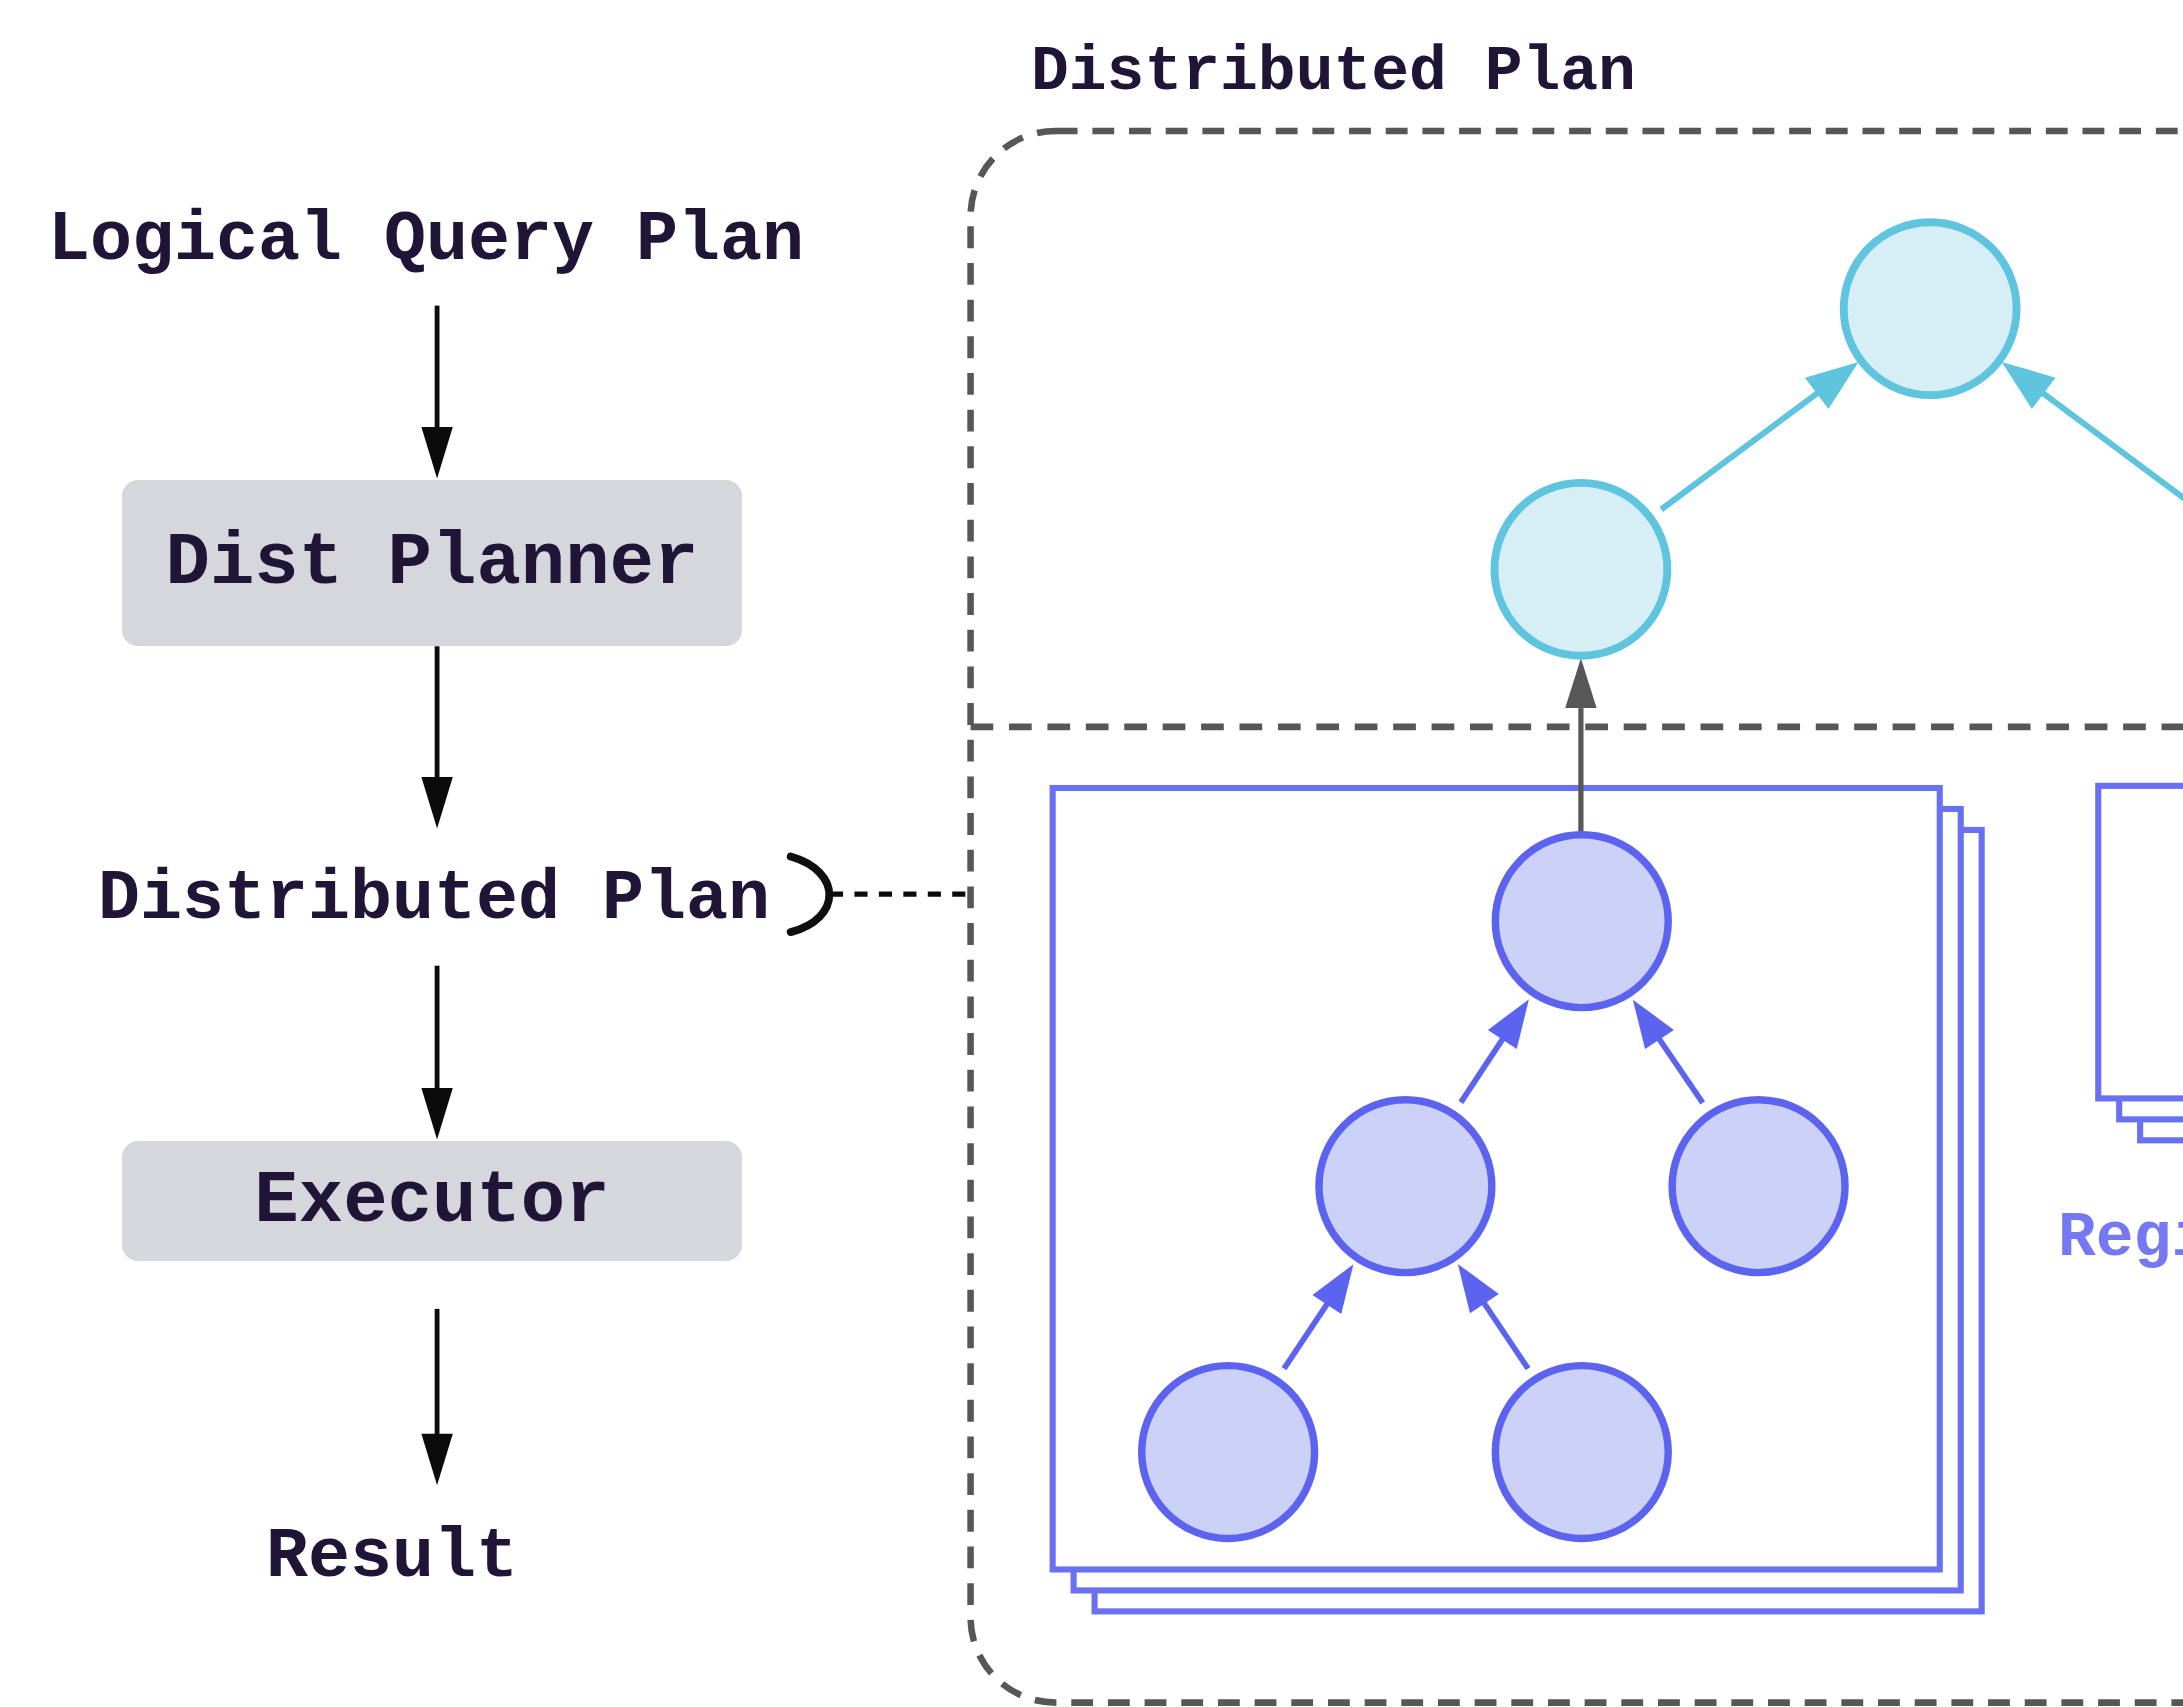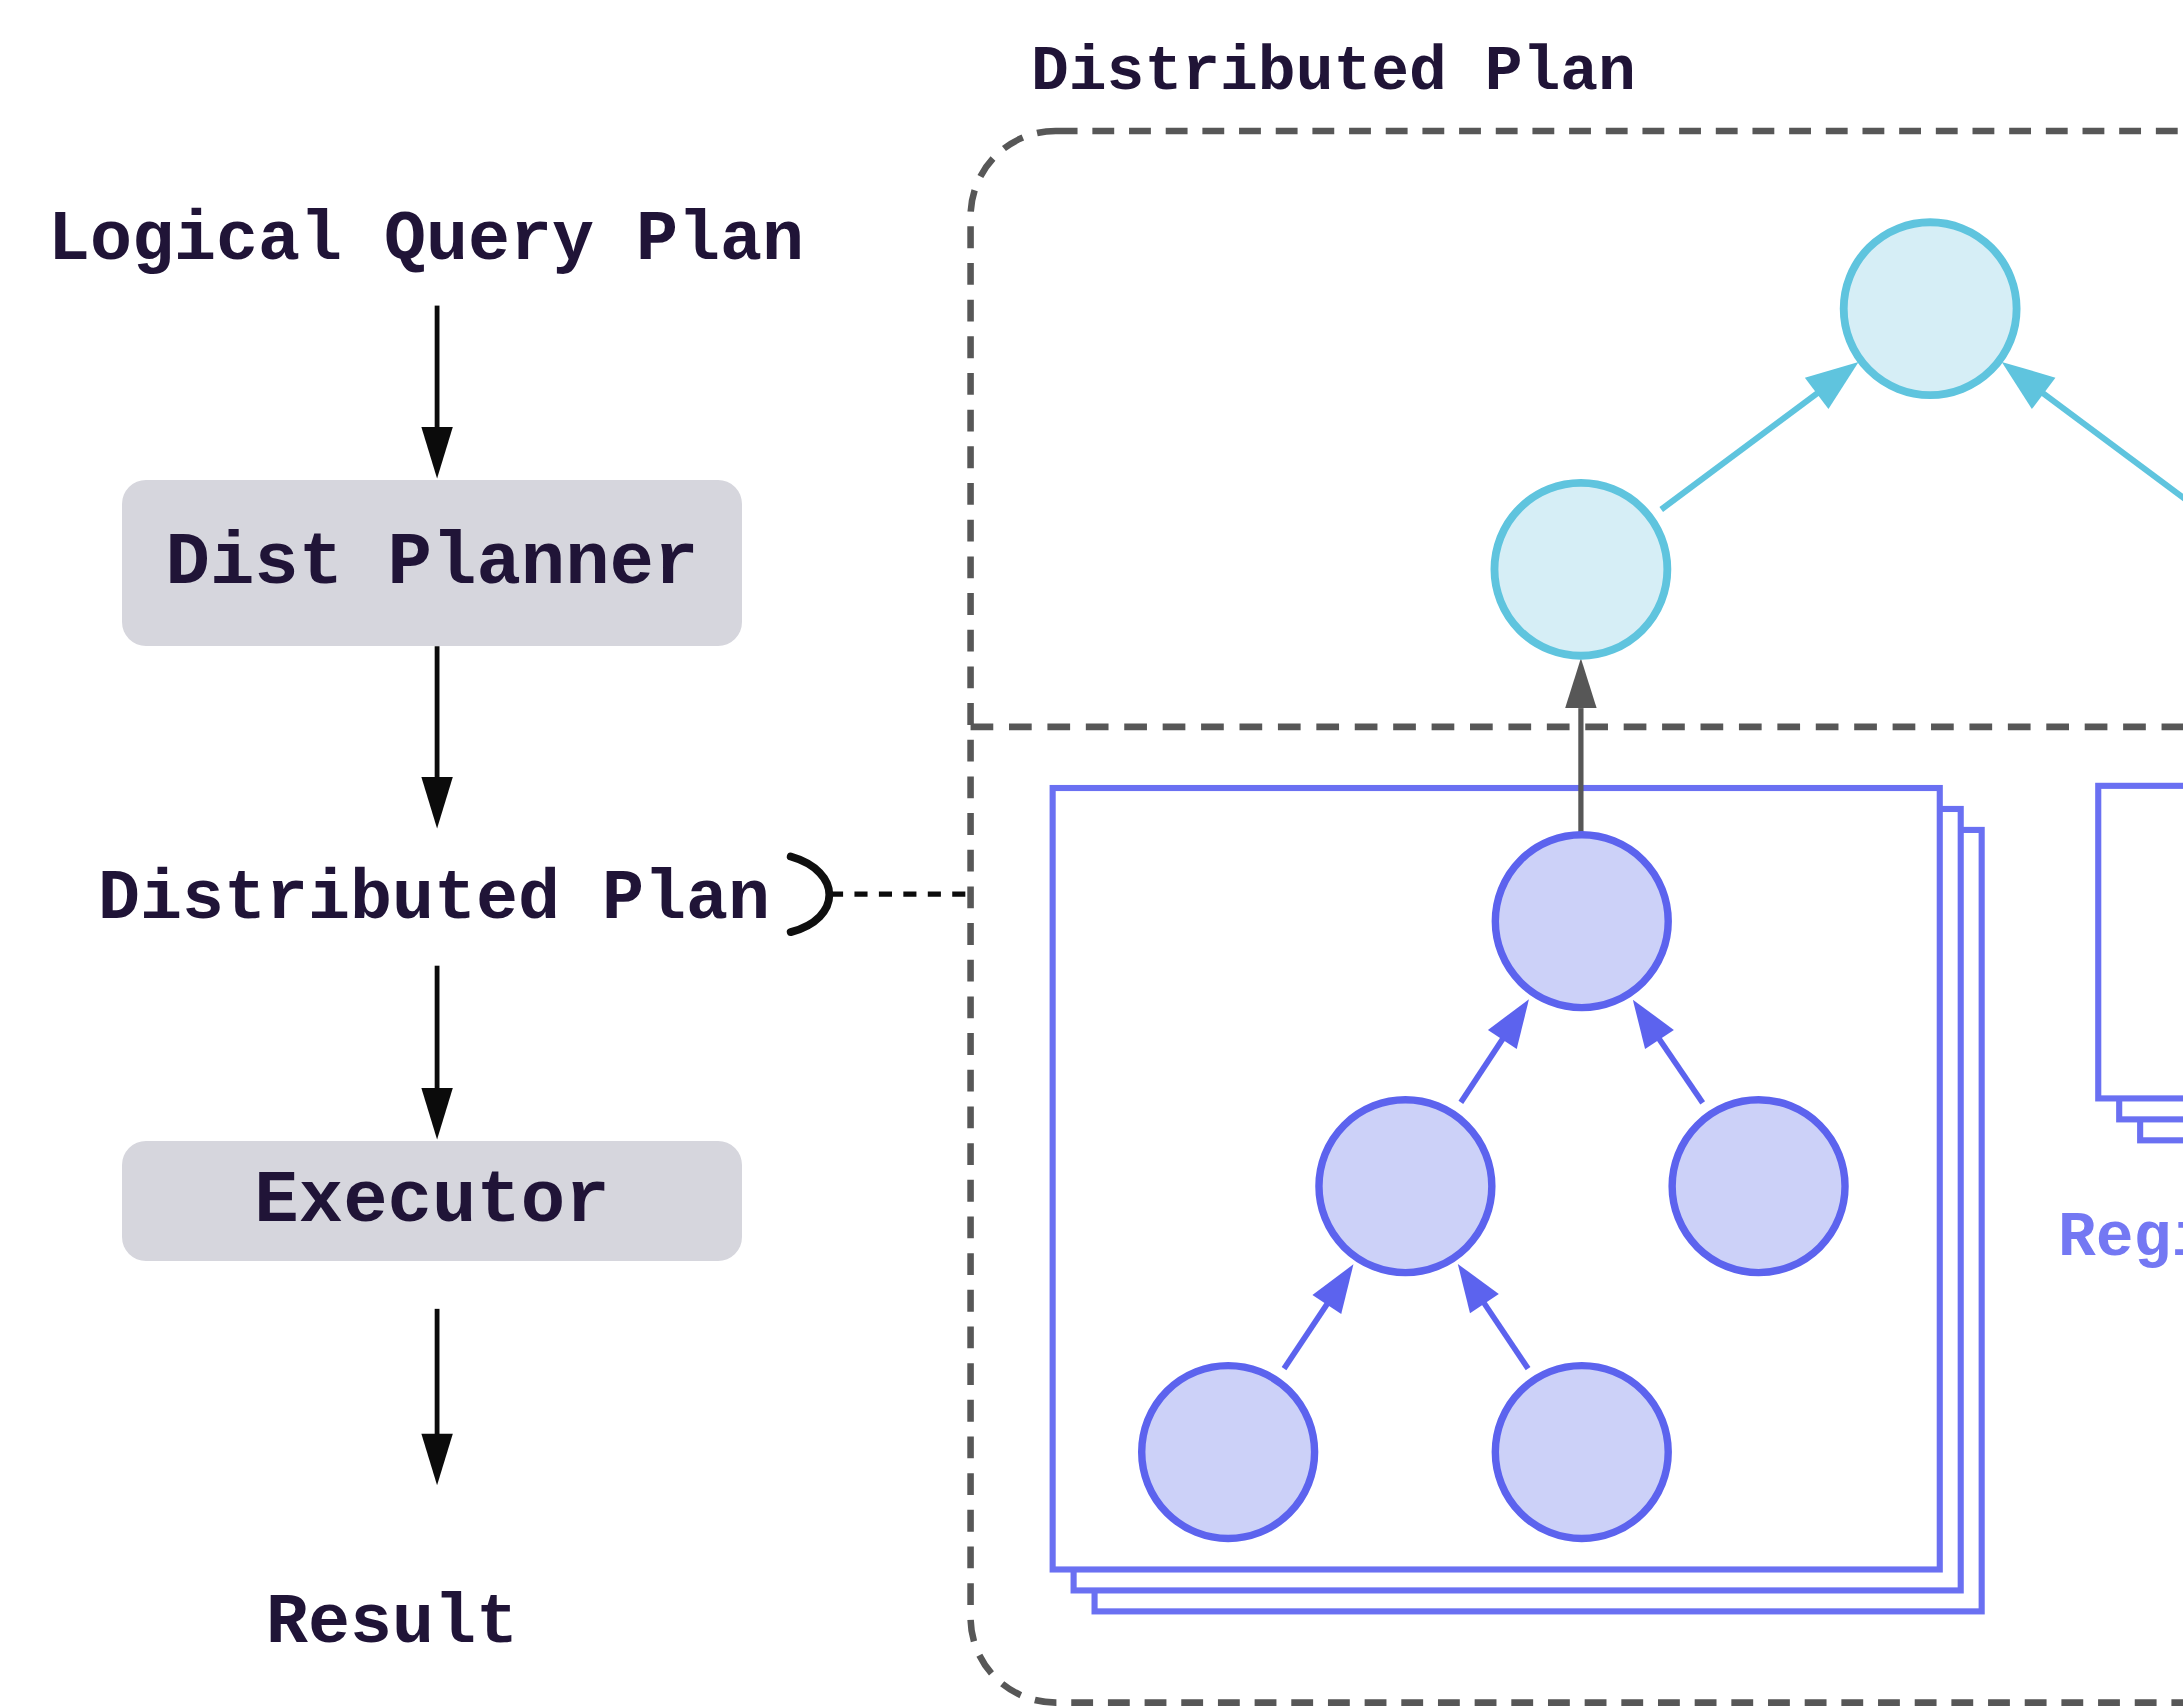--- a/index.html
+++ b/index.html
@@ -27,28 +27,28 @@
   .lbl{
     position:absolute;
     font-weight:700;
     color:var(--text_dark);
     white-space:nowrap;
     line-height:1.1;
   }
   .lbl.centered{text-align:left;}
   #lqp-label{left:48px;top:202px;width:777px;font-size:70px;}
   #dp-left-label{left:98px;top:861px;width:681px;font-size:70px;}
-  #result-label{left:266px;top:1585px;width:341px;font-size:70px;}
+  #result-label{left:266px;top:1519px;width:341px;font-size:70px;}
   #panel-title{left:1031px;top:38px;font-size:63px;}
   #regions-label{left:2058px;top:1204px;font-size:63px;color:var(--regions_text);}
   .node-box{
     position:absolute;
     width:620px;
     background:var(--box_gray_fill);
-    border-radius:24px;
+    border-radius:16px;
     display:flex;
     align-items:center;
     justify-content:center;
     font-weight:700;
     color:var(--text_dark);
     font-size:74px;
   }
   #dist-planner-box{left:122px;top:480px;height:166px;}
   #executor-box{left:122px;top:1141px;height:120px;}
 

